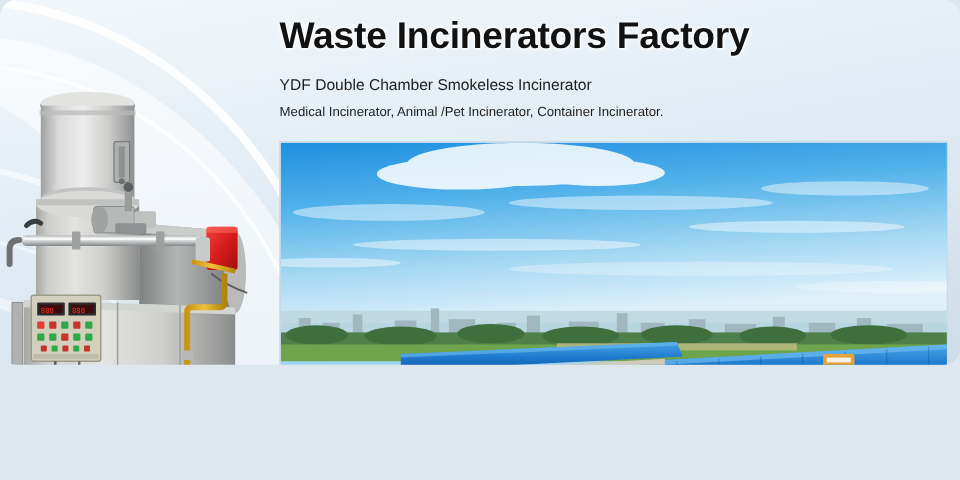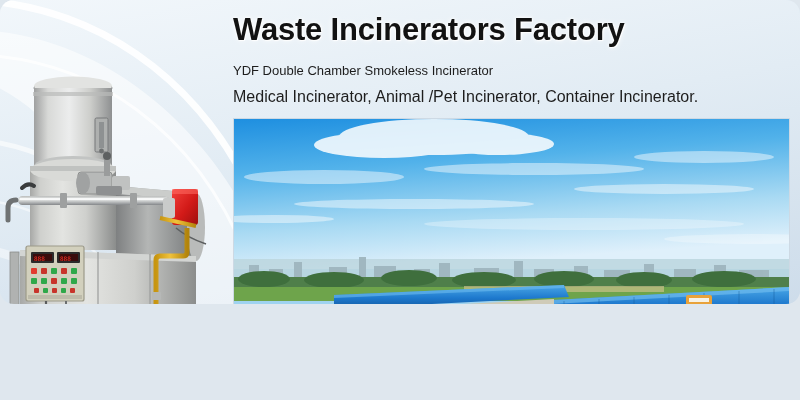--- a/index.html
+++ b/index.html
@@ -27,21 +27,21 @@
     font-size:31px; font-weight:bold; color:#121212;
     letter-spacing:-0.2px; white-space:nowrap;
     text-shadow:0 0 3px #ffffff, 0 0 6px #ffffff, 1px 1px 0 rgba(255,255,255,.8);
   }
   #sub1 {
     position:absolute; left:233px; top:63px;
     font-size:13px; color:#1d1d1d; white-space:nowrap;
   }
   #sub2 {
     position:absolute; left:233px; top:88px;
-    font-size:16px; color:#1d1d1d; white-space:nowrap;
+    font-size:11px; color:#1d1d1d; white-space:nowrap;
   }
   
   #factory-photo {
     position:absolute; left:233px; top:118px;
     width:557px; height:272px;
     border:1px solid #cdd9e4;
     overflow:hidden;
     background:#9fd3f0;
   }
   .fp { position:absolute; }

